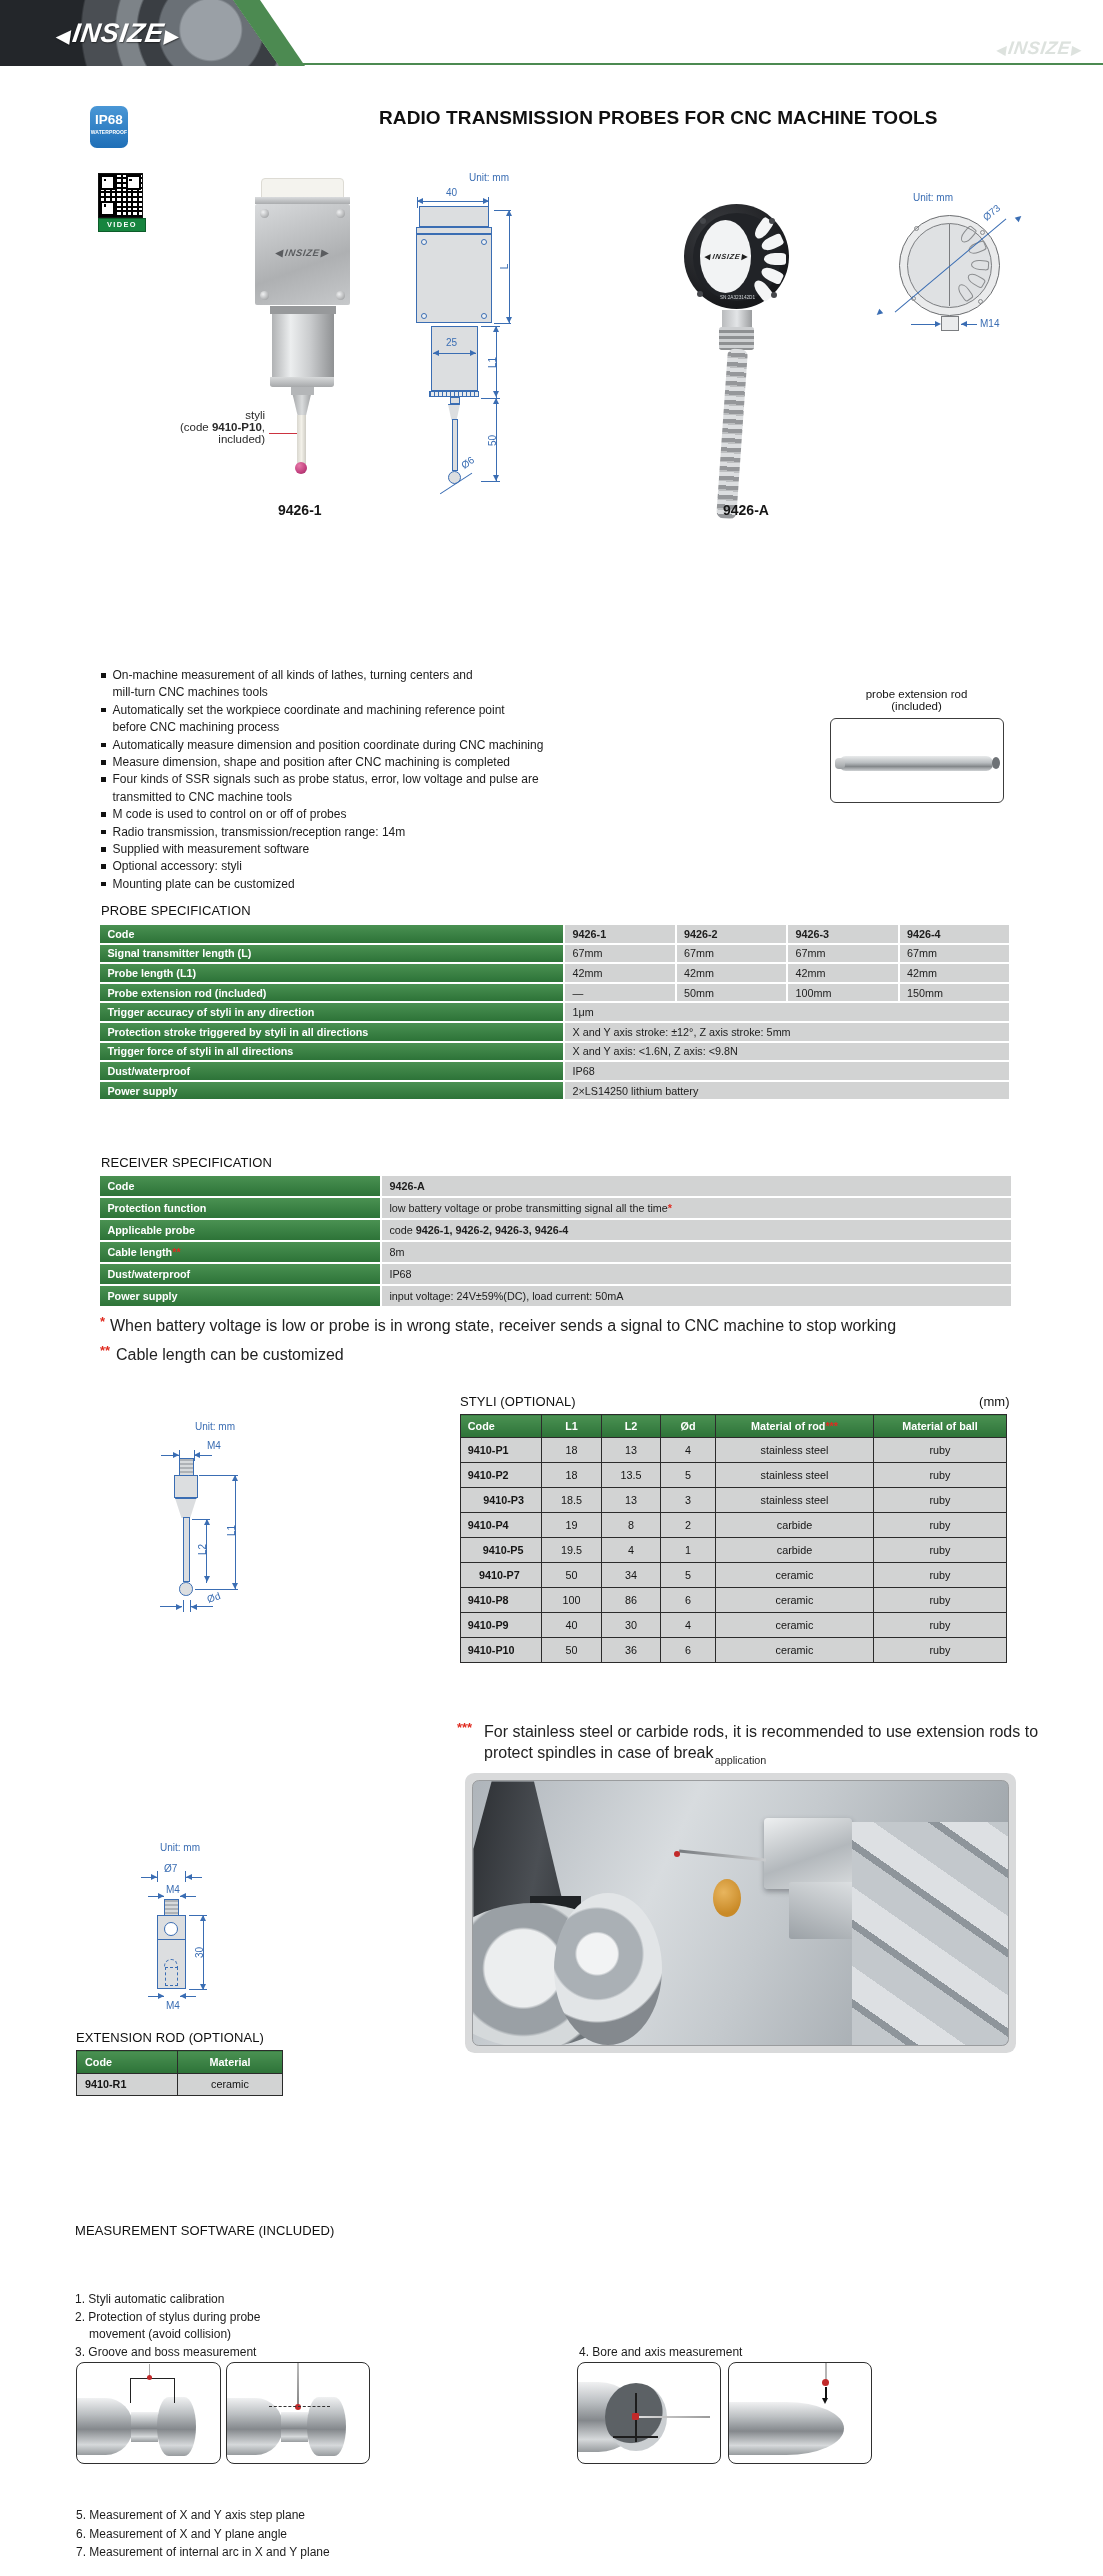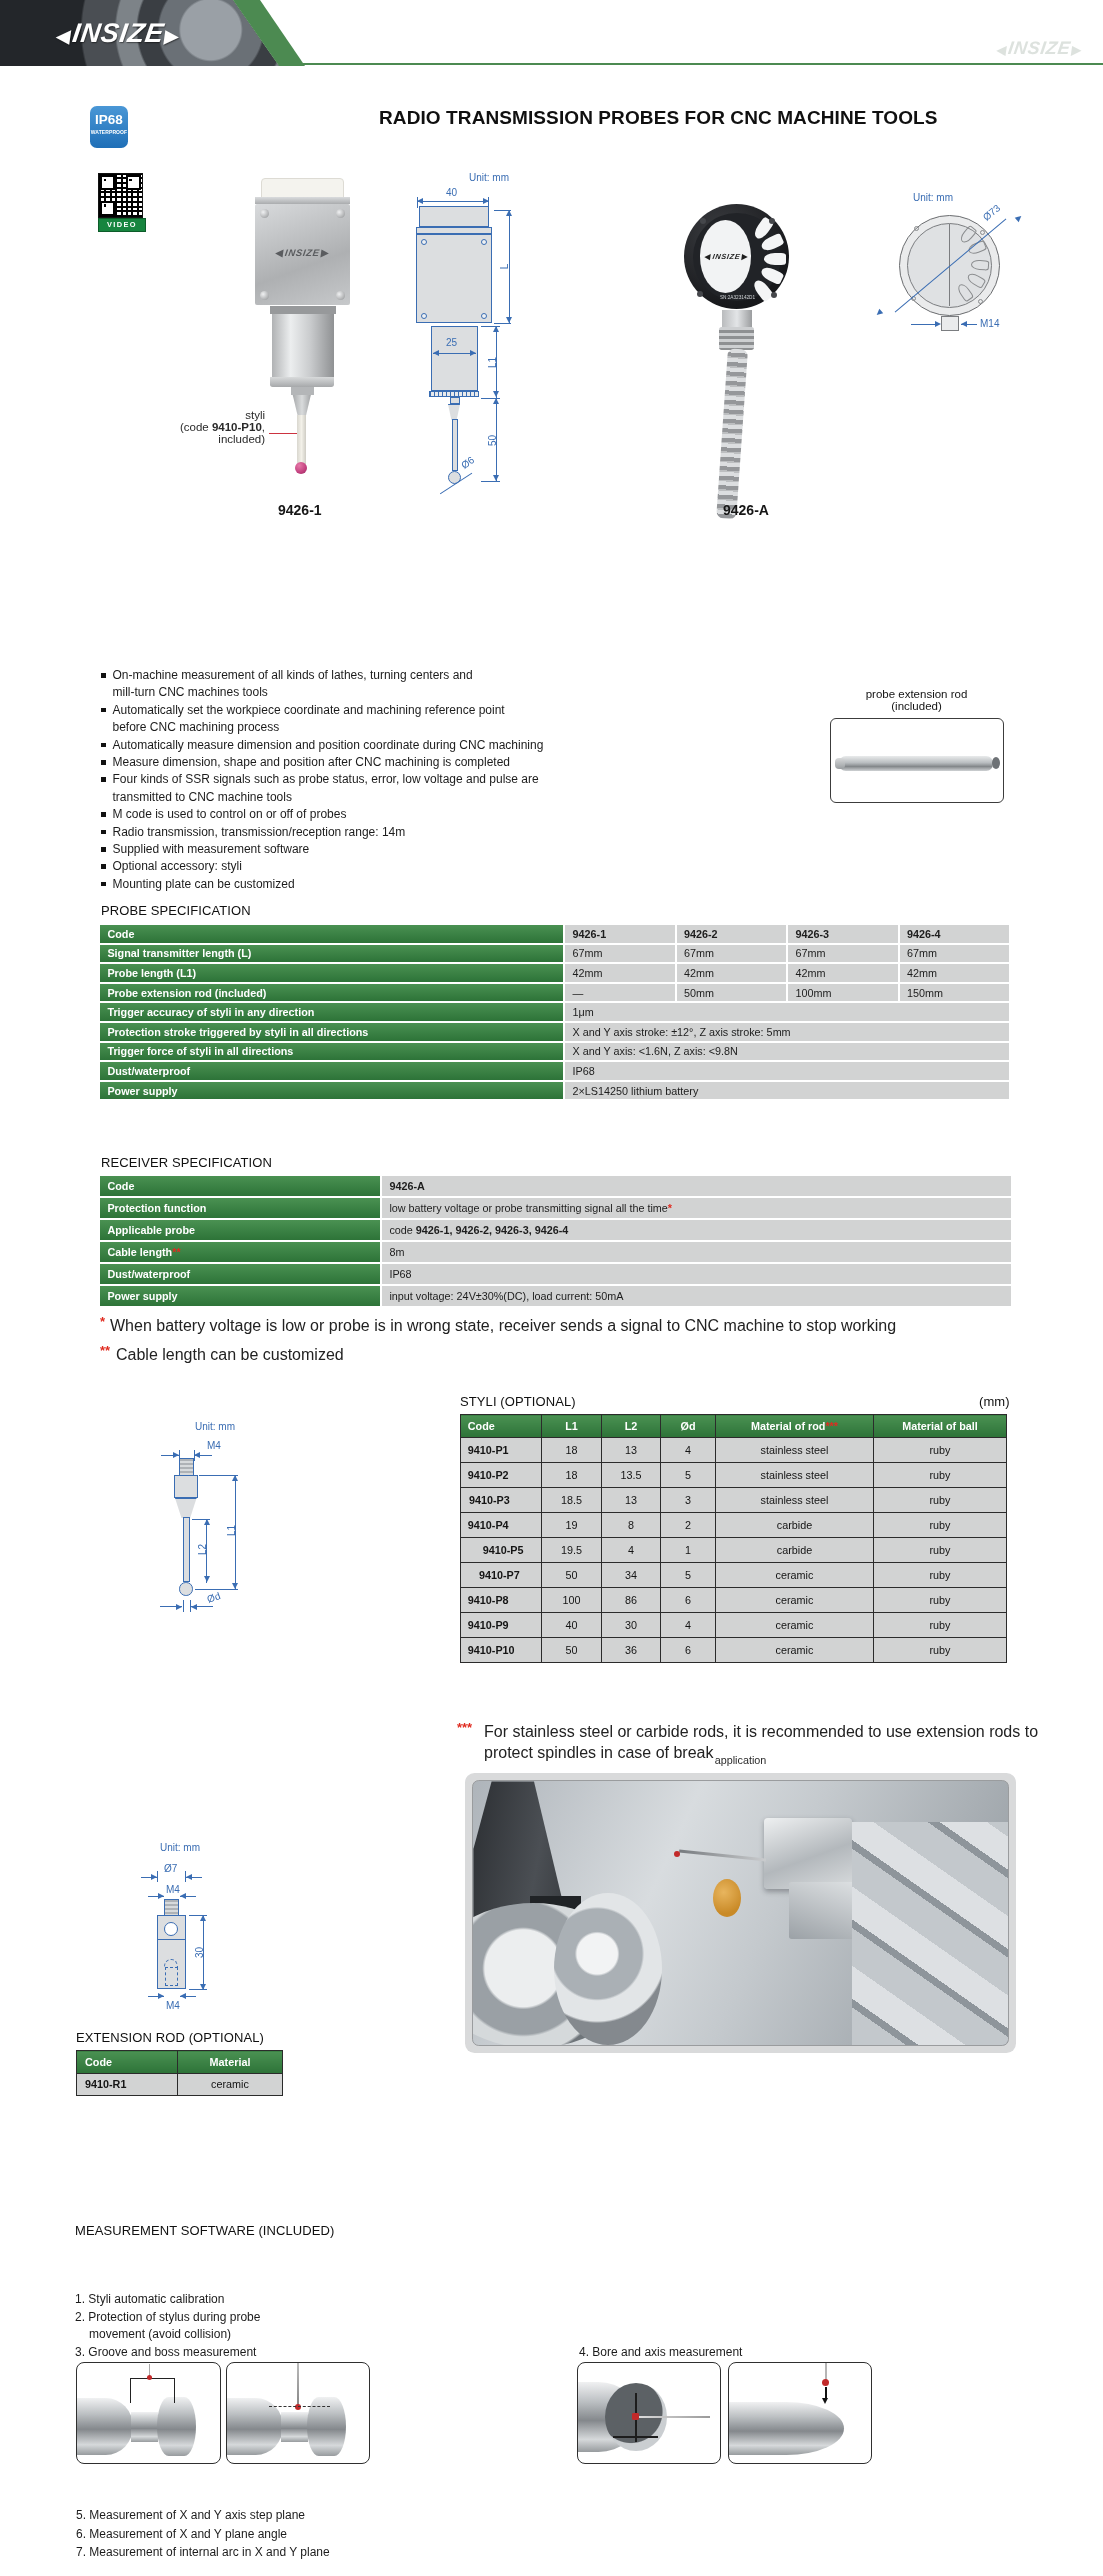--- a/index.html
+++ b/index.html
@@ -333,21 +333,21 @@
   <tr>
         <td class="g" style="height:20px"><span>Cable length</span><span class="red">**</span></td>
       <td class="v">8m</td>
       </tr>
   <tr>
         <td class="g" style="height:20px">Dust/waterproof</td>
       <td class="v">IP68</td>
       </tr>
   <tr>
         <td class="g" style="height:20px">Power supply</td>
-      <td class="v">input voltage: 24V±30%(DC), load current: 50mA</td>
+      <td class="v">input voltage: 24V±59%(DC), load current: 50mA</td>
       </tr>
 </tbody>
   </table>
 <div class="fstar" style="left:100px;top:1314px">*</div>
 <div class="fnote" style="left:110px;top:1317px">When battery voltage is low or probe is in wrong state, receiver sends a signal to CNC machine to stop working</div>
 <div class="fstar" style="left:100px;top:1343px">**</div>
 <div class="fnote" style="left:116px;top:1346px">Cable length can be customized</div>
 
 <div class="dtxt" style="left:195px;top:1421px">Unit: mm</div>
 <div class="dtxt" style="left:207px;top:1440px">M4</div>
@@ -414,21 +414,21 @@
       </tr>
   <tr>
         <td class="code" style="text-align:left;padding-left:6.8px">9410-P2</td>
         <td>18</td>
         <td>13.5</td>
         <td>5</td>
         <td>stainless steel</td>
         <td>ruby</td>
       </tr>
   <tr>
-        <td class="code" style="text-align:left;padding-left:8px">9410-P3</td>
+        <td class="code" style="text-align:center;padding-left:8px">9410-P3</td>
         <td>18.5</td>
         <td>13</td>
         <td>3</td>
         <td>stainless steel</td>
         <td>ruby</td>
       </tr>
   <tr>
         <td class="code" style="text-align:left;padding-left:6.8px">9410-P4</td>
         <td>19</td>
         <td>8</td>

